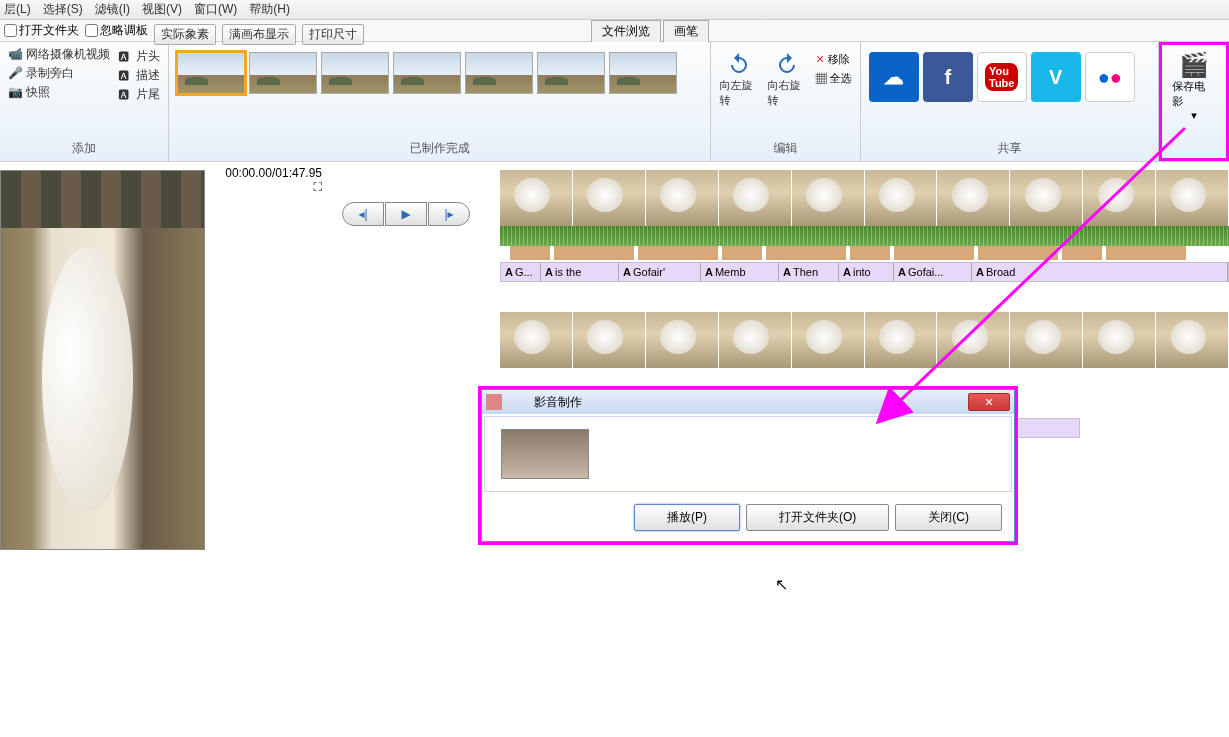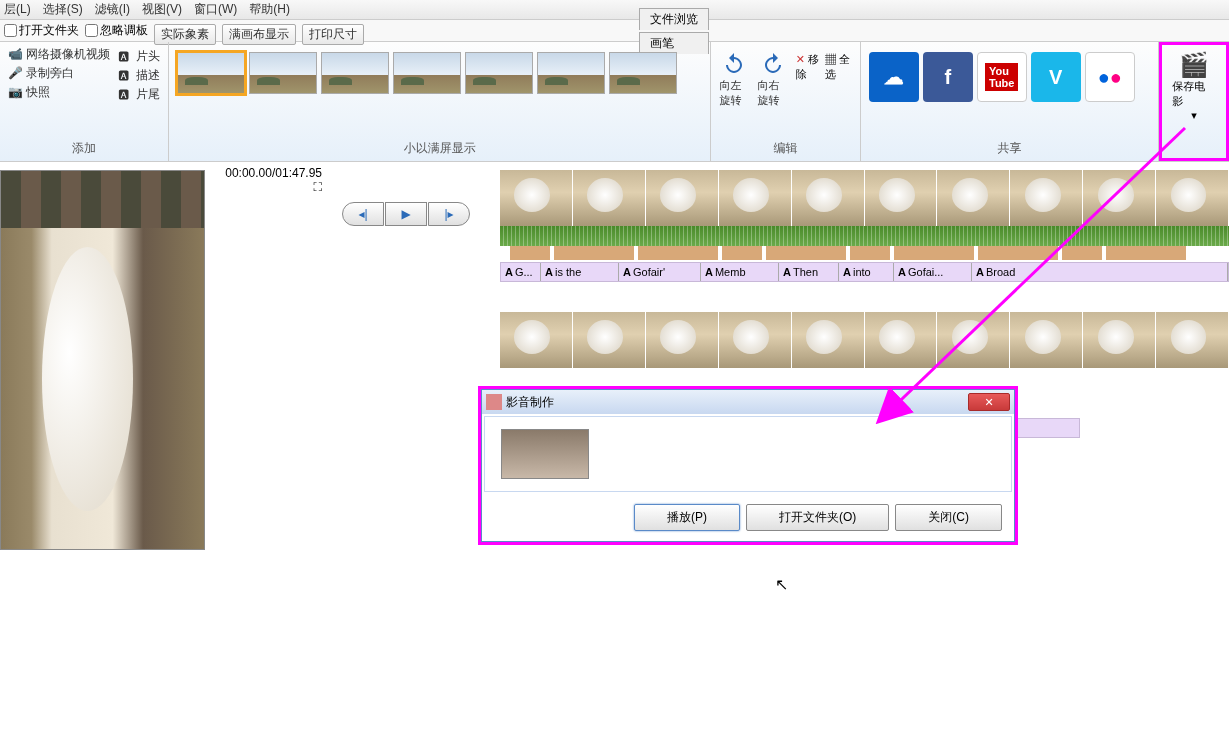--- a/index.html
+++ b/index.html
@@ -2,36 +2,36 @@
 <html><head>
 <meta charset="utf-8">
 <style>
 * { box-sizing: border-box; margin: 0; padding: 0; }
 body { font-family: "Microsoft YaHei", "SimSun", sans-serif; font-size: 12px; background: #fff; width: 1229px; height: 737px; overflow: hidden; position: relative; }
 .menu-bar { height: 20px; background: linear-gradient(#f8f8f8, #e8e8e8); border-bottom: 1px solid #ccc; display: flex; align-items: center; padding-left: 4px; }
 .menu-bar span { margin-right: 12px; color: #333; }
 .toolbar-row { height: 22px; border-bottom: 1px solid #ccc; display: flex; align-items: center; padding-left: 4px; gap: 6px; background: #f8f8f8; }
 .btn-link { color: #333; padding: 1px 6px; border: 1px solid #aaa; border-radius: 2px; background: linear-gradient(#fff,#e8e8e8); font-size: 12px; margin-top: 8px; }
 .chk { display: flex; align-items: center; gap: 2px; }
-.tabs-right { margin-left: auto; display: flex; gap: 2px; padding-right: 520px; flex-direction: column; }
+.tabs-right { margin-left: auto; display: flex; gap: 2px; padding-right: 520px; }
 .tab-r { padding: 2px 10px; border: 1px solid #aaa; border-bottom: none; background: #f0f0f0; font-size: 12px; }
 .ribbon { height: 120px; border-bottom: 1px solid #ccc; display: flex; background: linear-gradient(#fdfdfd,#e6f0fa); }
 .ribbon-group { border-right: 1px solid #ccc; padding: 4px 8px 0; display: flex; flex-direction: column; }
 .ribbon-group-label { text-align: center; color: #555; font-size: 12px; margin-top: auto; padding: 4px 0; }
 .add-row { display: flex; align-items: center; gap: 2px; margin-bottom: 2px; font-size: 12px; color: #333; }
 .add-icon { width: 16px; height: 16px; display: inline-block; }
 .themes { display: flex; gap: 4px; padding-top: 6px; }
 .theme-thumb { width: 68px; height: 42px; border: 1px solid #aaa; background: linear-gradient(#cde 0%, #cde 40%, #8b7355 40%, #a0956b 100%); position: relative; }
 .theme-thumb.sel { outline: 3px solid #f5a623; outline-offset: -1px; }
 .theme-thumb::before { content:""; position:absolute; top:0;left:0;right:0;height:55%; background: linear-gradient(#c8d8e8,#e8f0f8); }
 .theme-thumb::after { content:""; position:absolute; bottom:8px; left:10%; width:35%; height:20%; background:#5a6a4a; border-radius:40% 40% 0 0; }
 .edit-group { display: flex; gap: 8px; align-items: flex-start; padding-top: 6px; }
 .edit-btn { display: flex; flex-direction: column; align-items: center; width: 40px; font-size: 11px; color: #333; }
 .rot-icon { width: 28px; height: 24px; margin-bottom: 2px; }
-.small-btns { display: flex; flex-direction: row; gap: 4px; font-size: 11px; }
+.small-btns { display: flex; flex-direction: column; gap: 4px; font-size: 11px; }
 .share-group { display: flex; gap: 4px; padding-top: 6px; }
 .share-icon { width: 50px; height: 50px; border-radius: 4px; display:flex; align-items:center; justify-content:center; color:#fff; font-weight:bold; font-size:20px; }
 .save-group { padding: 6px 10px 0; border: 3px solid #f0f; }
 .save-btn { display:flex; flex-direction:column; align-items:center; font-size:11px; }
 .content { display: flex; height: calc(737px - 162px); }
 .left-pane { width: 470px; display: flex; }
 .preview { width: 450px; height: 380px; margin: 8px 0 0 0; background: #333; border: 1px solid #888; position: relative; overflow: hidden; }
 .preview-img { position:absolute; inset:0; background: linear-gradient(90deg, #8a7a5a 0%, #9a8a6a 15%, #e8e0d0 25%, #f0e8d8 55%, #6a5a4a 70%, #8a7a5a 100%); }
 .preview-img::before { content:""; position:absolute; left:20%; top:20%; width:45%; height:70%; background:radial-gradient(ellipse at 30% 40%, #fff, #e0d8c8); border-radius:50%; }
 .preview-img::after { content:""; position:absolute; top:0; left:0; right:0; height:15%; background:repeating-linear-gradient(90deg,#4a4a3a,#4a4a3a 20px,#6a5a4a 20px,#6a5a4a 40px); }
@@ -49,21 +49,21 @@
 .marker-track { height: 14px; display:flex; gap:4px; padding-left:10px; }
 .marker { width:40px; background:#d8a878; }
 .marker.w { width:80px; }
 .text-track { height: 20px; background:#e8d8f8; border:1px solid #c8b8d8; display:flex; margin-top:2px; }
 .text-clip { border-right:1px solid #aaa; padding:2px 4px; font-size:11px; display:flex; align-items:center; gap:2px; overflow:hidden; white-space:nowrap; }
 .text-clip b { font-weight:bold; }
 .timeline2 { margin-top: 30px; height: 56px; display:flex; }
 .purple-track { height: 20px; background:#e8d8f8; border:1px solid #c8b8d8; margin-top:50px; margin-left:290px; width:290px; }
 .dialog-overlay { position: absolute; left: 478px; top: 386px; width: 540px; border: 3px solid #f0f; background:#fff; }
 .dialog { border: 1px solid #5a8ac8; }
-.dialog-title { height: 24px; background: linear-gradient(#e8f0fa,#c8d8f0); display:flex; align-items:center; padding:0 4px; font-size:12px; }
+.dialog-title { height: 24px; background: linear-gradient(#e8f0fa,#c8d8f0); display:flex; align-items:center; padding:0 4px; font-size:12px;gap:28px; }
 .dialog-title-icon { width:16px; height:16px; margin-right:4px; background:#d88; }
 .dialog-close { margin-left:auto; width:42px; height:18px; background:linear-gradient(#e85a5a,#c83a3a); border:1px solid #a82a2a; border-radius:2px; color:#fff; display:flex; align-items:center; justify-content:center; font-size:11px; }
 .dialog-body { padding: 12px 16px; border:1px solid #c8d8f0; margin:2px; }
 .dialog-heading { color:#1a4a9a; font-size:15px; margin-bottom:12px; }
 .dialog-content { display:flex; gap:12px; align-items:flex-start; }
 .dialog-thumb { width:88px; height:50px; border:1px solid #888; background:linear-gradient(#8a7a6a,#c8b8a8); }
 .dialog-text { font-size:12px; color:#333; }
 .dialog-buttons { display:flex; justify-content:flex-end; gap:6px; padding:10px 12px; }
 .dlg-btn { padding:4px 32px; border:1px solid #888; border-radius:2px; background:linear-gradient(#fff,#e0e0e0); font-size:12px; }
 .dlg-btn.primary { border:1px solid #5a8ac8; box-shadow: 0 0 2px #5a8ac8; }
@@ -135,21 +135,21 @@
   <div class="ribbon-group" style="width:545px">
     <div class="themes">
       <div class="theme-thumb sel"></div>
       <div class="theme-thumb"></div>
       <div class="theme-thumb"></div>
       <div class="theme-thumb"></div>
       <div class="theme-thumb"></div>
       <div class="theme-thumb"></div>
       <div class="theme-thumb"></div>
     </div>
-    <div class="ribbon-group-label">小以满屏显示</div>
+    <div class="ribbon-group-label">已制作完成</div>
   </div>
   <div class="ribbon-group" style="width:150px">
     <div class="edit-group">
       <div class="edit-btn">
         <svg class="rot-icon" viewBox="0 0 24 24">
             <path fill="#2a6ab8" d="M12 4V1L7 6l5 5V7c3 0 6 3 6 6s-3 6-6 6-6-3-6-6H4c0 4 4 8 8 8s8-4 8-8-4-8-8-8z"></path>
           </svg>
         <span>向左旋转</span>
       </div>
       <div class="edit-btn">
@@ -163,21 +163,21 @@
         <div><span>▦</span> <span>全选</span></div>
       </div>
     </div>
     <div class="ribbon-group-label">编辑</div>
   </div>
   <div class="ribbon-group" style="width:300px">
     <div class="share-group">
       <div class="share-icon" style="background:#0a63c8">☁</div>
       <div class="share-icon" style="background:#3b5998">f</div>
       <div class="share-icon" style="background:#fff;border:1px solid #ccc">
-          <span style="background:#c00;color:#fff;padding:2px 4px;border-radius:0;font-size:11px">You<br>Tube</span>
+          <span style="background:#c00;color:#fff;padding:2px 4px;border-radius:8px;font-size:11px">You<br>Tube</span>
         </div>
       <div class="share-icon" style="background:#1ab7ea">V</div>
       <div class="share-icon" style="background:#fff;border:1px solid #ccc;color:#000">
           <span style="color:#0063dc">●</span>
           <span style="color:#ff0084">●</span>
         </div>
     </div>
     <div class="ribbon-group-label">共享</div>
   </div>
   <div class="save-group">

